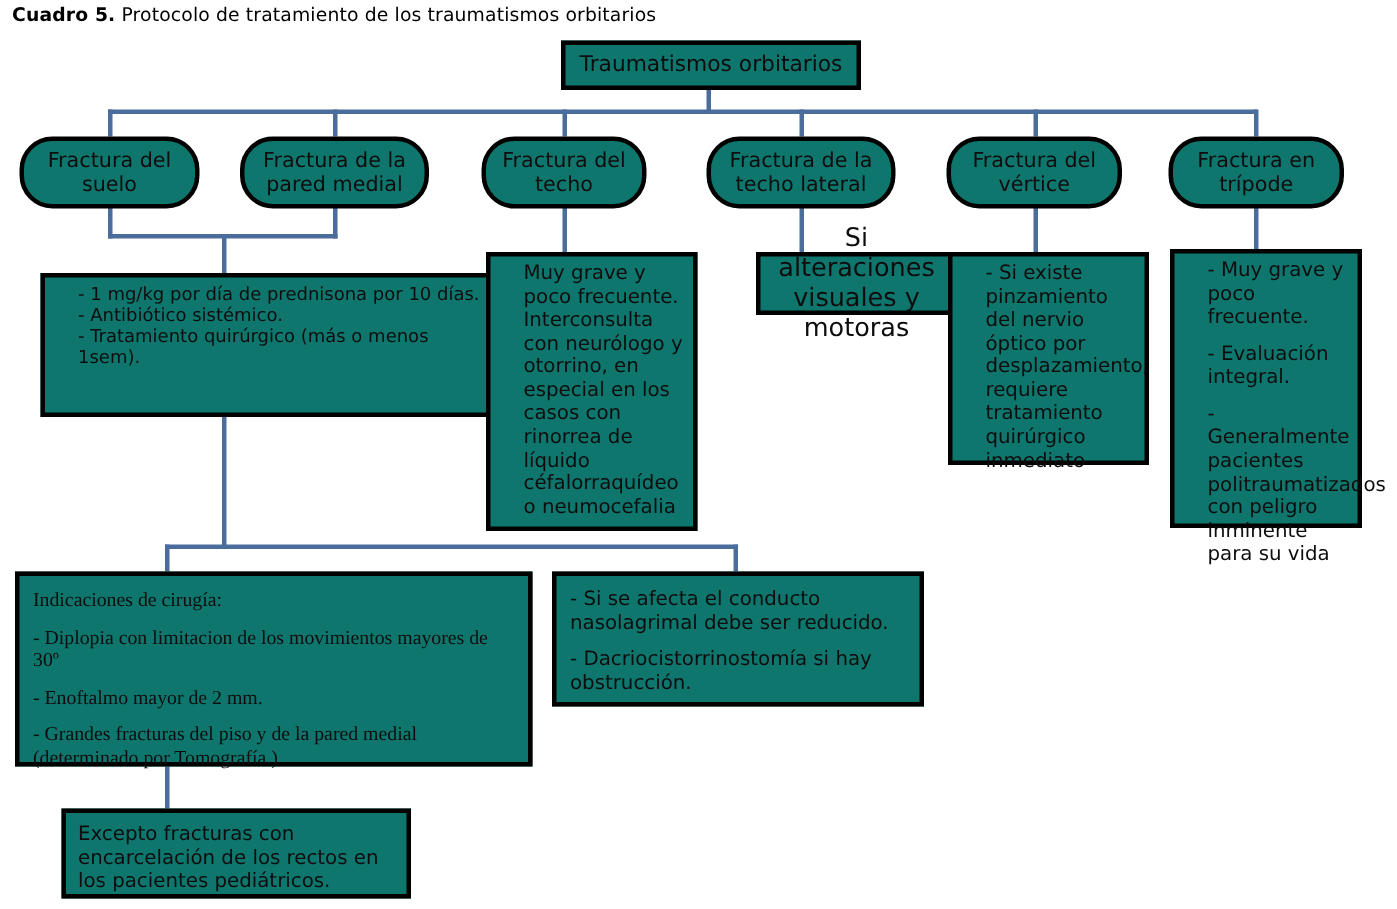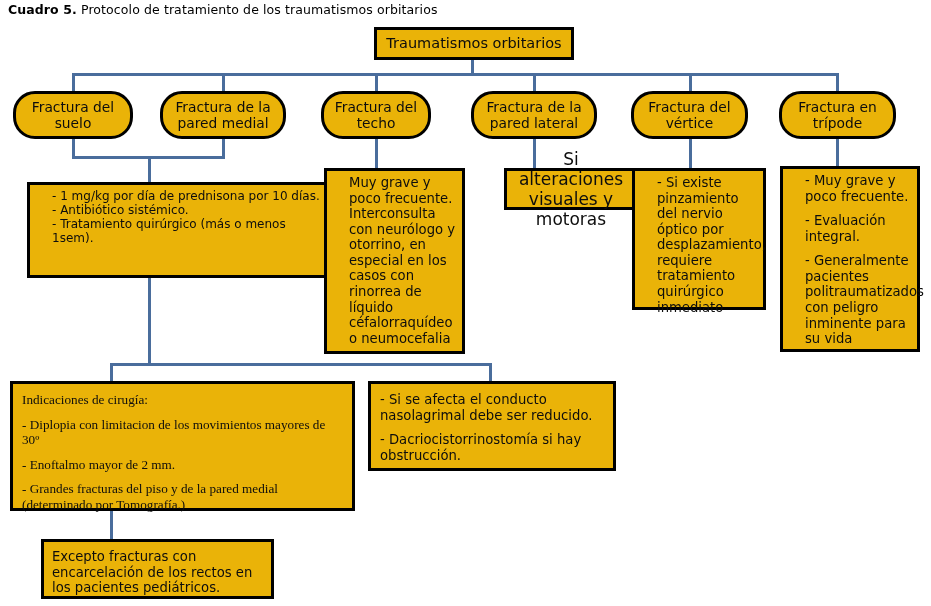--- a/index.html
+++ b/index.html
@@ -26,21 +26,21 @@
     color: #000000;
     white-space: nowrap;
     letter-spacing: 0.1px;
   }
   .title b {
     font-weight: bold;
   }
   .node {
     position: absolute;
     box-sizing: border-box;
-    background: #eab308;
+    background: #0f766e;
     border: 3px solid #000000;
     color: #0d0d0d;
     font-size: 13.5px;
     line-height: 1.18;
     z-index: 5;
   }
   .node .inner {
     padding: 4px 6px 4px 22px;
   }
   .node.center .inner {
@@ -135,21 +135,21 @@
   <div class="node lvl2 center" style="left:321px; top:91px; width:110px; height:48px;">
     <div class="inner">
       <p>Fractura del</p>
       <p>techo</p>
     </div>
   </div>
 
   <div class="node lvl2 center" style="left:471px; top:91px; width:126px; height:48px;">
     <div class="inner">
       <p>Fractura de la</p>
-      <p>pared lateral</p>
+      <p>techo lateral</p>
     </div>
   </div>
 
   <div class="node lvl2 center" style="left:631px; top:91px; width:117px; height:48px;">
     <div class="inner">
       <p>Fractura del</p>
       <p>vértice</p>
     </div>
   </div>
 
@@ -179,21 +179,21 @@
       <p>Si alteraciones visuales y motoras</p>
     </div>
   </div>
 
   <div class="node" style="left:632px; top:168px; width:134px; height:142px; font-size:13.2px;">
     <div class="inner">
       <p>- Si existe pinzamiento del nervio óptico por desplazamiento, requiere tratamiento quirúrgico inmediato</p>
     </div>
   </div>
 
-  <div class="node" style="left:780px; top:166px; width:140px; height:186px; font-size:13.2px;">
+  <div class="node" style="left:780px; top:166px; width:128px; height:186px; font-size:13.2px;">
     <div class="inner">
       <p>- Muy grave y poco frecuente.</p>
       <p class="gap">- Evaluación integral.</p>
       <p class="gap">- Generalmente pacientes politraumatizados con peligro inminente para su vida</p>
     </div>
   </div>
 
   <div class="node" style="left:10px; top:381px; width:345px; height:130px; font-size:13.2px;">
     <div class="inner" style="padding:8px 8px 6px 9px;font-family:Liberation Serif, serif;">
       <p>Indicaciones de cirugía:</p>

